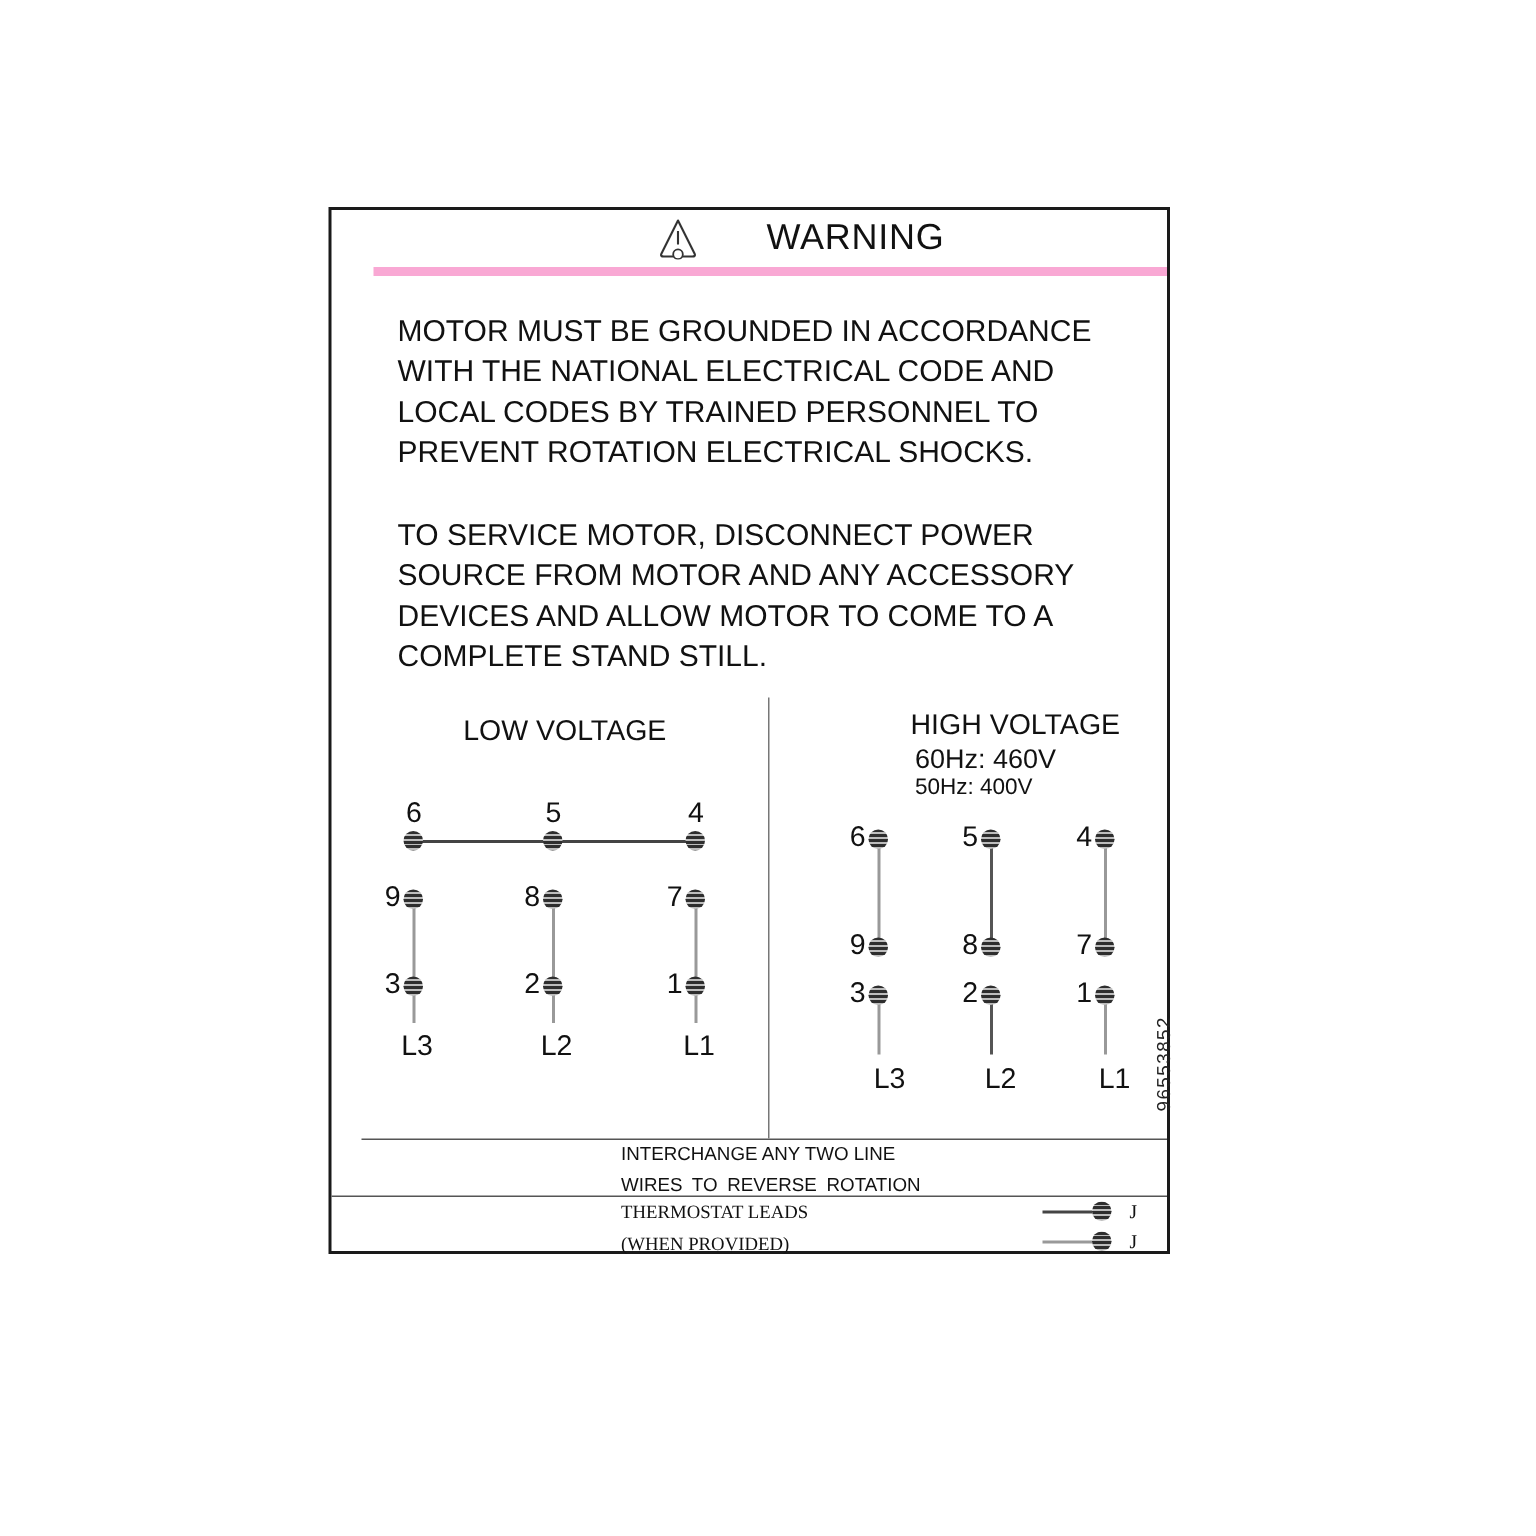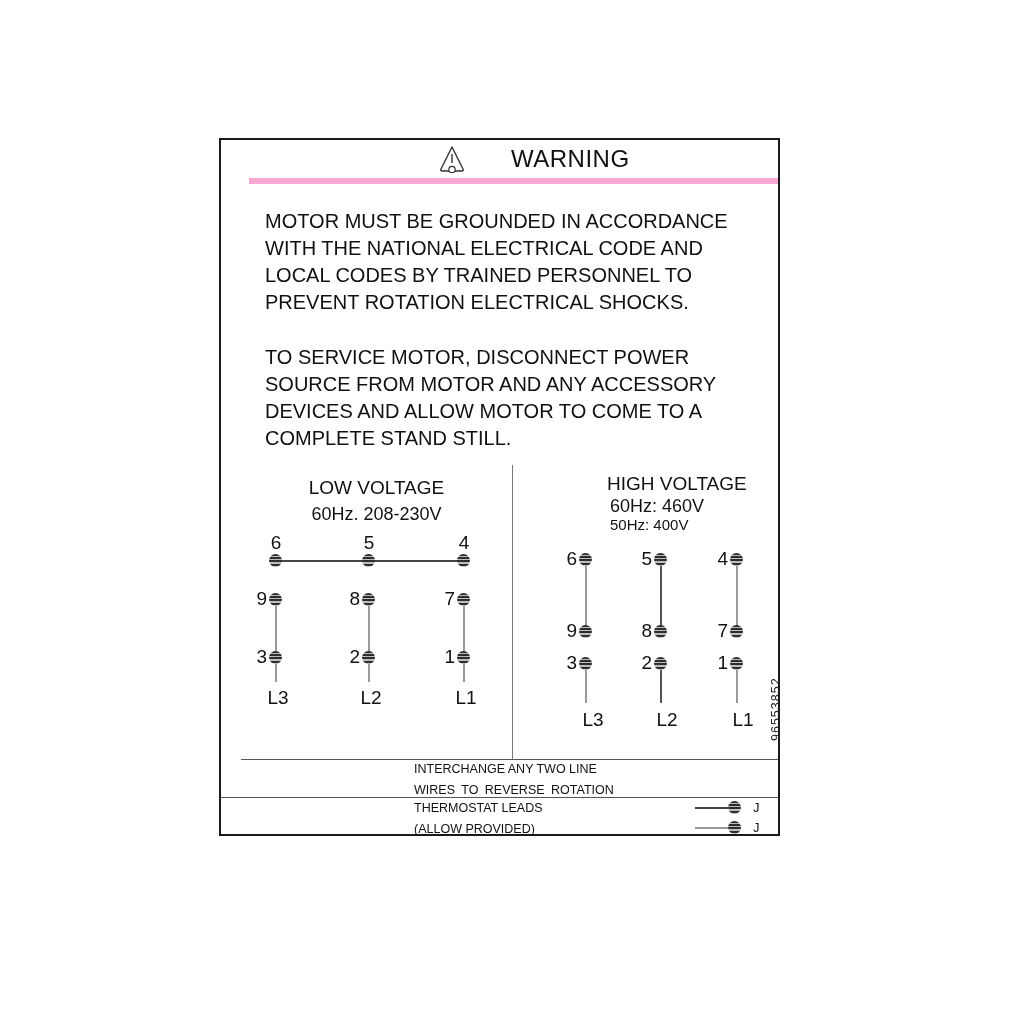--- a/index.html
+++ b/index.html
@@ -21,21 +21,21 @@
        background-image:repeating-linear-gradient(to bottom,#2e2e2e 0px,#2e2e2e 2px,#bdbdbd 2px,#bdbdbd 3.2px);}
   .num{position:absolute;font-size:19px;line-height:19px;}
   .num.ctr{width:34px;text-align:center;}
   .num.rgt{width:16px;text-align:right;}
   .vline{position:absolute;width:2px;background:#999;}
   .hline{position:absolute;height:2px;background:#444;}
   .llabel{position:absolute;width:44px;text-align:center;font-size:19px;}
   .pn{position:absolute;left:256px;top:276px;transform:rotate(-90deg);transform-origin:0 0;
       font-size:12.5px;letter-spacing:1px;color:#222;white-space:nowrap;}
   .rotrow{position:relative;height:37px;border-bottom:1px solid #555;font-size:12.5px;}
-  .thermrow{position:relative;height:41px;font-size:12.5px;}
+  .thermrow{position:relative;height:41px;font-size:12.5px;font-family:Liberation Serif, serif;}
   .ftext{position:absolute;left:193px;white-space:nowrap;}
   .wsp{word-spacing:3px;}
   .leadwire{position:absolute;height:2px;width:33px;}
   .leadJ{position:absolute;font-size:13px;}
 </style>
 </head>
 <body>
 
 <div class="label">
 
@@ -62,21 +62,20 @@
       <div>SOURCE FROM MOTOR AND ANY ACCESSORY</div>
       <div>DEVICES AND ALLOW MOTOR TO COME TO A</div>
       <div>COMPLETE STAND STILL.</div>
     </div>
   </div>
 
   <div class="volt">
 
     <div class="lowcell">
       <div class="vtitle" style="top:12px">LOW VOLTAGE</div>
-      <div class="vsub" style="top:39px">60Hz. 208-230V</div>
 
       <div class="hline" style="left:35px;top:95px;width:189px;"></div>
       <div class="vline" style="left:34px;top:135px;height:82px;"></div>
       <div class="vline" style="left:127px;top:135px;height:82px;"></div>
       <div class="vline" style="left:222px;top:135px;height:82px;"></div>
 
       <div class="num ctr" style="left:18px;top:68px;">6</div>
       <div class="num ctr" style="left:111px;top:68px;">5</div>
       <div class="num ctr" style="left:206px;top:68px;">4</div>
       <div class="dot" style="left:28px;top:89px;"></div>
@@ -143,21 +142,21 @@
     </div>
   </div>
 
   <div class="rotrow">
     <div class="ftext" style="top:2px;">INTERCHANGE ANY TWO LINE</div>
     <div class="ftext wsp" style="top:23px;">WIRES TO REVERSE ROTATION</div>
   </div>
 
   <div class="thermrow">
     <div class="ftext" style="top:3px;">THERMOSTAT LEADS</div>
-    <div class="ftext" style="top:24px;">(ALLOW PROVIDED)</div>
+    <div class="ftext" style="top:24px;">(WHEN PROVIDED)</div>
 
     <div>
       <div class="leadwire" style="left:474px;top:9px;background:#444;"></div>
       <div class="dot" style="left:507px;top:3px;"></div>
       <div class="leadJ" style="left:532px;top:2px;">J</div>
     </div>
     <div>
       <div class="leadwire" style="left:474px;top:29px;background:#999;"></div>
       <div class="dot" style="left:507px;top:23px;"></div>
       <div class="leadJ" style="left:532px;top:22px;">J</div>

